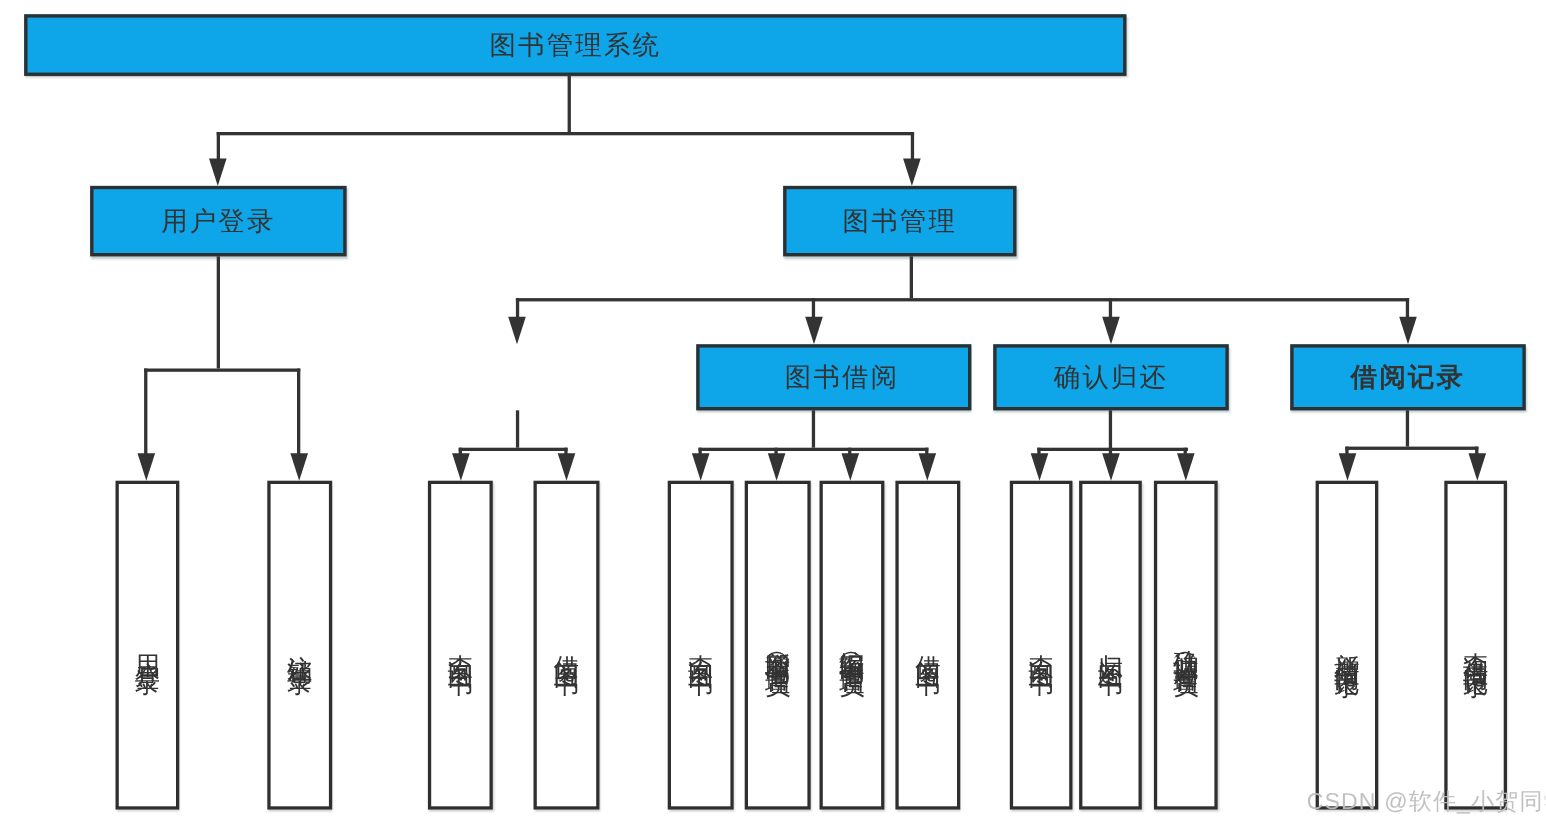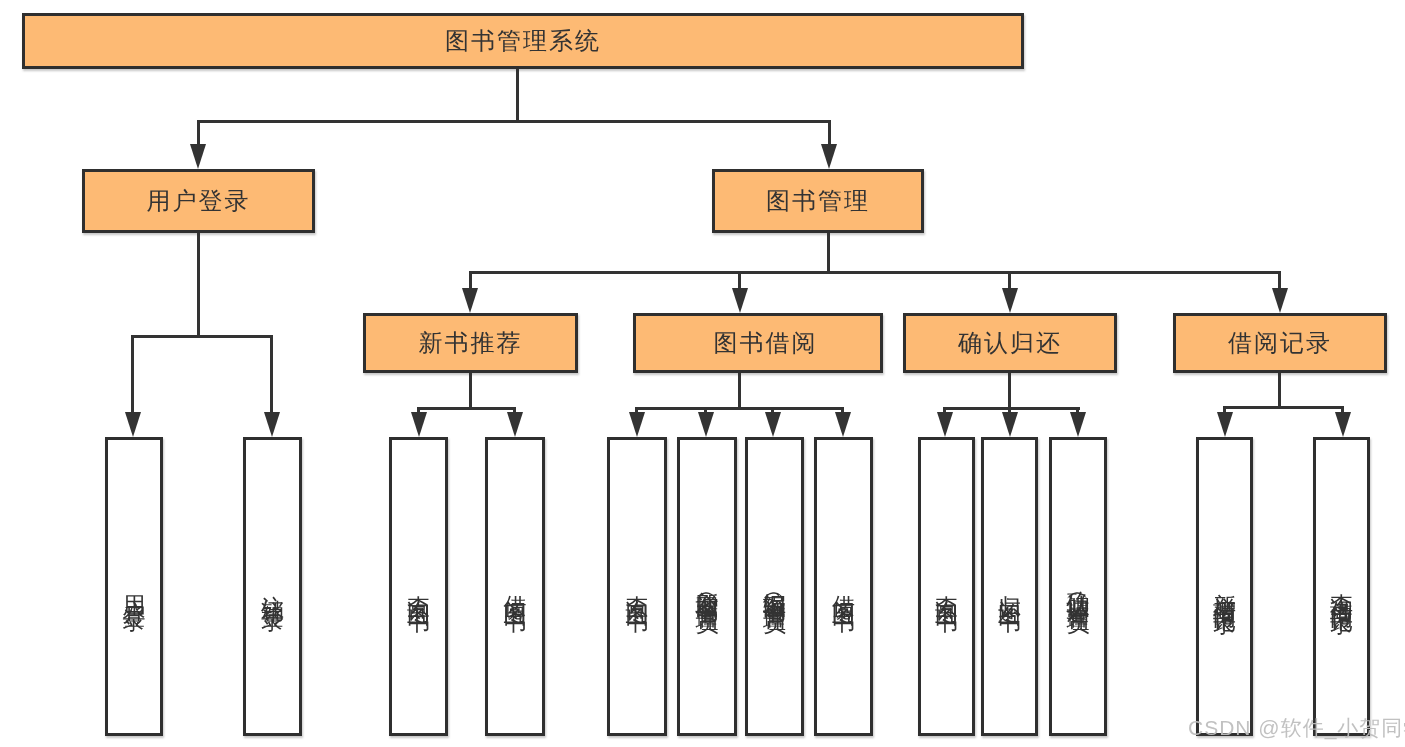--- a/index.html
+++ b/index.html
@@ -1,21 +1,21 @@
 <!DOCTYPE html>
 <html><head>
 <meta charset="utf-8">
 <style>
   html,body { margin:0; padding:0; background:#ffffff; }
   .canvas {
     position:relative; width:1405px; height:747px; background:#ffffff;
     font-family:"Liberation Sans","DejaVu Sans",sans-serif; overflow:hidden;
   }
   .node-h {
-    position:absolute; box-sizing:border-box; background:#fdba74;
+    position:absolute; box-sizing:border-box; background:#0ea5e9;
     border:3px solid #2f2f2f; box-shadow:1px 2px 2px rgba(130,130,130,0.45);
     display:flex; align-items:center; justify-content:center;
     font-size:24px; letter-spacing:2px; color:#333333; white-space:nowrap;
   }
   .node-v {
     position:absolute; top:437px; height:299px; box-sizing:border-box; background:#ffffff;
     border:3px solid #2f2f2f; box-shadow:1px 2px 2px rgba(130,130,130,0.45);
     display:flex; align-items:center; justify-content:center;
     writing-mode:vertical-rl; text-orientation:mixed;
     font-size:23px; letter-spacing:5px; color:#333333; line-height:1;
@@ -42,33 +42,30 @@
   </div>
 
   <div class="node-h" style="left:82px;top:169px;width:233px;height:64px;">
     <span>用户登录</span>
   </div>
 
   <div class="node-h" style="left:712px;top:169px;width:212px;height:64px;">
     <span>图书管理</span>
   </div>
 
-  <div class="node-h" style="left:363px;top:313px;width:215px;height:60px;">
-    <span>新书推荐</span>
-  </div>
 
   <div class="node-h" style="left:633px;top:313px;width:250px;height:60px;padding-left:15px;">
     <span>图书借阅</span>
   </div>
 
   <div class="node-h" style="left:903px;top:313px;width:214px;height:60px;">
     <span>确认归还</span>
   </div>
 
-  <div class="node-h" style="left:1173px;top:313px;width:214px;height:60px;">
+  <div class="node-h" style="left:1173px;top:313px;width:214px;height:60px;font-weight:bold;">
     <span>借阅记录</span>
   </div>
 
   <div class="node-v" style="left:105px;width:58px;">
     <span>用户登录</span>
   </div>
   <div class="node-v" style="left:243px;width:59px;">
     <span>注销登录</span>
   </div>
 

